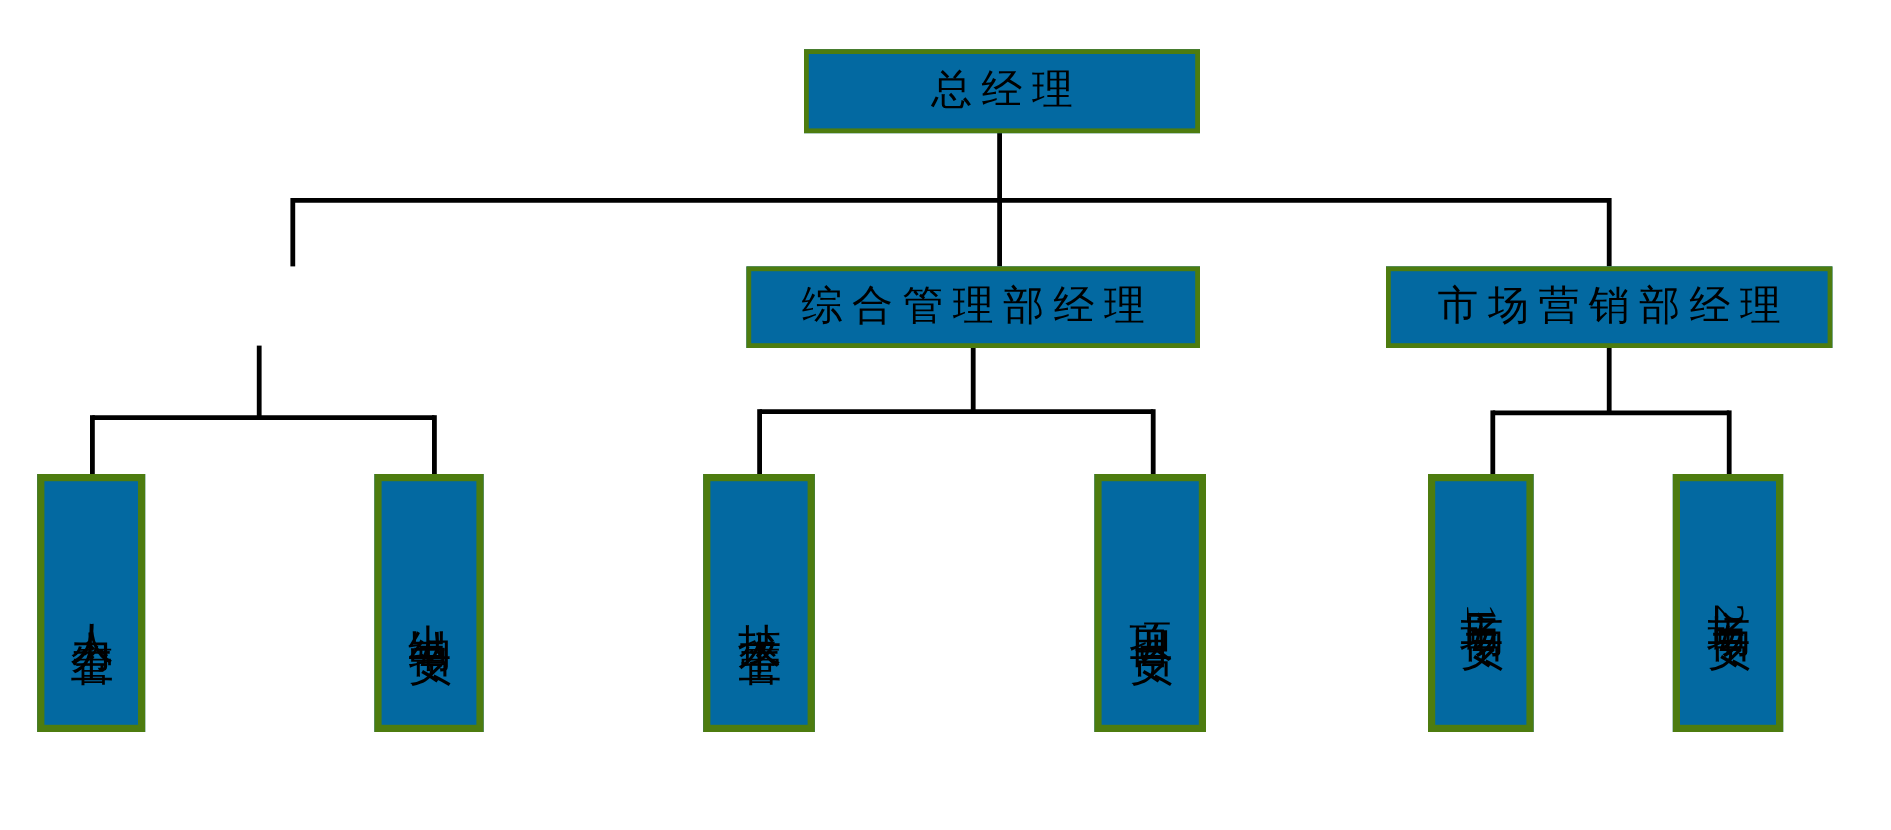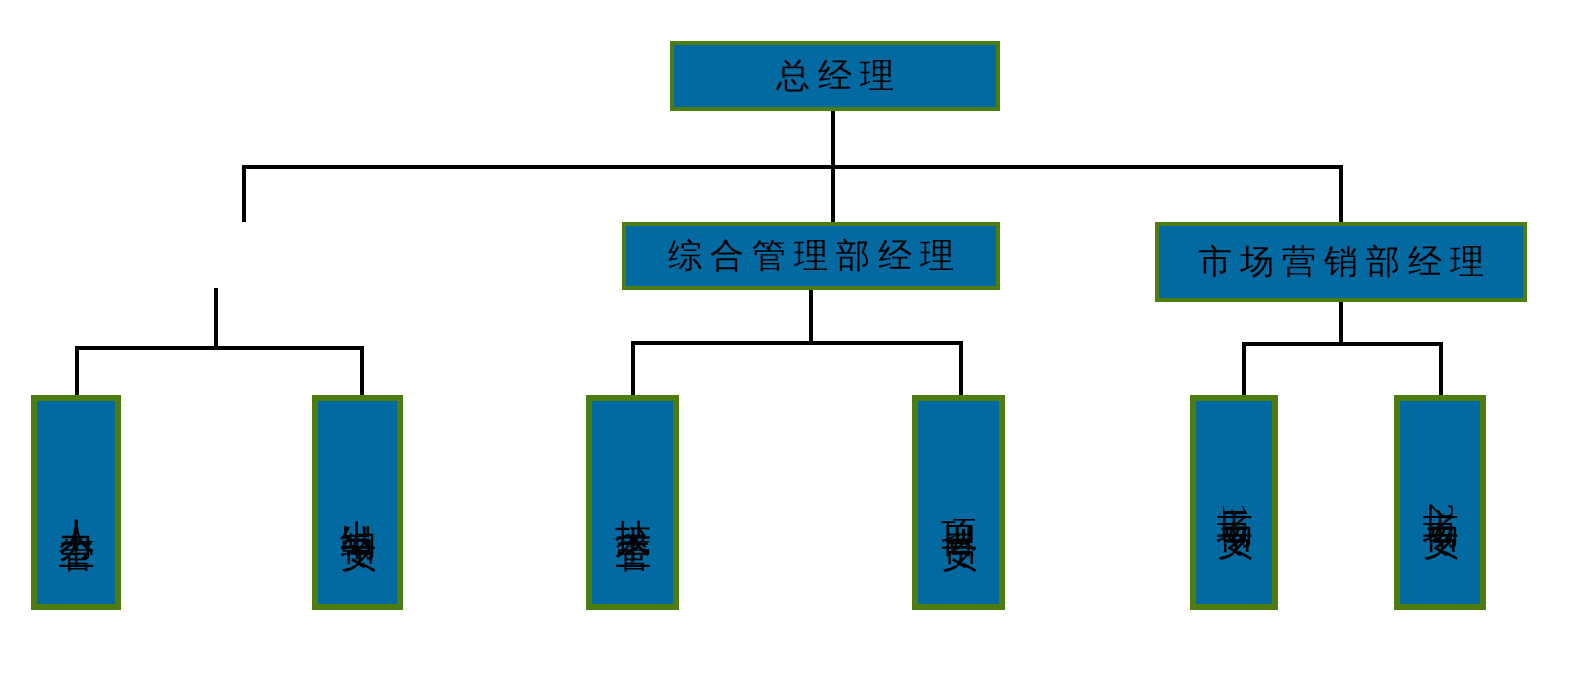--- a/index.html
+++ b/index.html
@@ -79,21 +79,21 @@
     <line x1="1244" y1="344" x2="1441" y2="344"></line>
     <line x1="1244" y1="342" x2="1244" y2="397"></line>
     <line x1="1441" y1="342" x2="1441" y2="397"></line>
   </svg>
 
   <div class="node h" style="left:670px; top:41px; width:330px; height:70px;">总经理</div>
 
 
   <div class="node h" style="left:622px; top:222px; width:378px; height:68px;">综合管理部经理</div>
 
-  <div class="node h" style="left:1155px; top:222px; width:372px; height:80px;">市场营销部经理</div>
+  <div class="node h" style="left:1155px; top:222px; width:372px; height:68px;">市场营销部经理</div>
 
   <div class="node v" style="left:31px; top:395px; width:90px; height:215px;">人力主管</div>
 
   <div class="node v" style="left:312px; top:395px; width:91px; height:215px;">出纳专员</div>
 
   <div class="node v" style="left:586px; top:395px; width:93px; height:215px;">技术主管</div>
 
   <div class="node v" style="left:912px; top:395px; width:93px; height:215px;">项目专员</div>
 
   <div class="node v" style="left:1190px; top:395px; width:88px; height:215px;">市场专员1</div>

